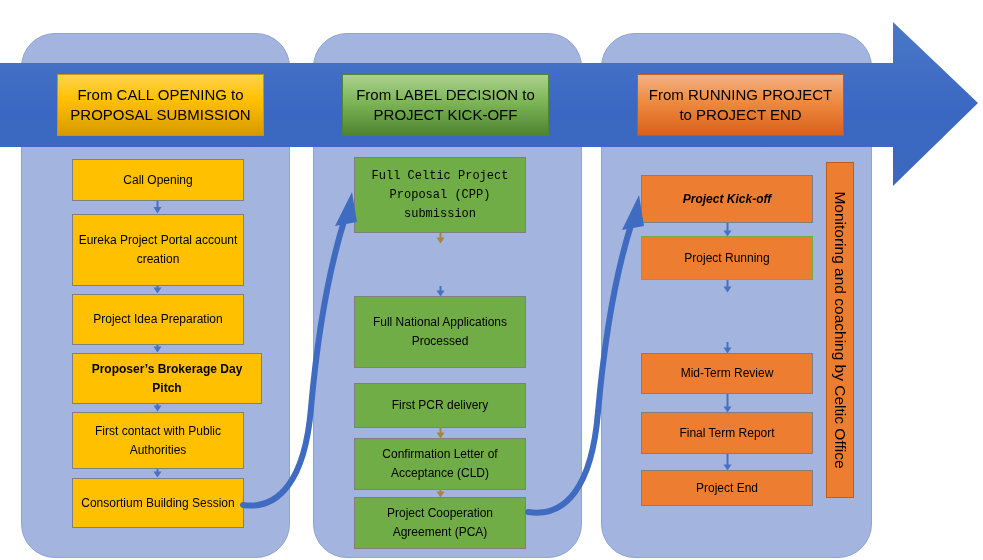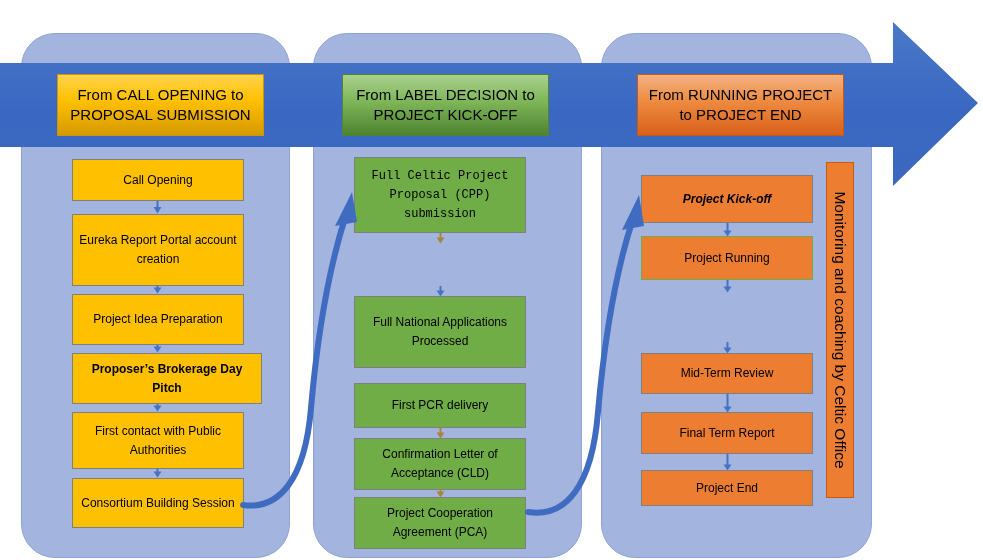--- a/index.html
+++ b/index.html
@@ -162,21 +162,21 @@
     <span>From LABEL DECISION to PROJECT KICK-OFF</span>
   </div>
   <div class="phase-header" id="header-3">
     <span>From RUNNING PROJECT to PROJECT END</span>
   </div>
 
   <div class="step yellow" style="left:72px; top:159px; width:172px; height:42px;">
     <span>Call Opening</span>
   </div>
   <div class="step yellow" style="left:72px; top:214px; width:172px; height:72px;">
-    <span>Eureka Report Portal account creation</span>
+    <span>Eureka Project Portal account creation</span>
   </div>
   <div class="step yellow" style="left:72px; top:294px; width:172px; height:51px;">
     <span>Project Idea Preparation</span>
   </div>
   <div class="step yellow emph" style="left:72px; top:353px; width:190px; height:51px;">
     <span>Proposer’s Brokerage Day Pitch</span>
   </div>
   <div class="step yellow" style="left:72px; top:412px; width:172px; height:57px;">
     <span>First contact with Public Authorities</span>
   </div>

